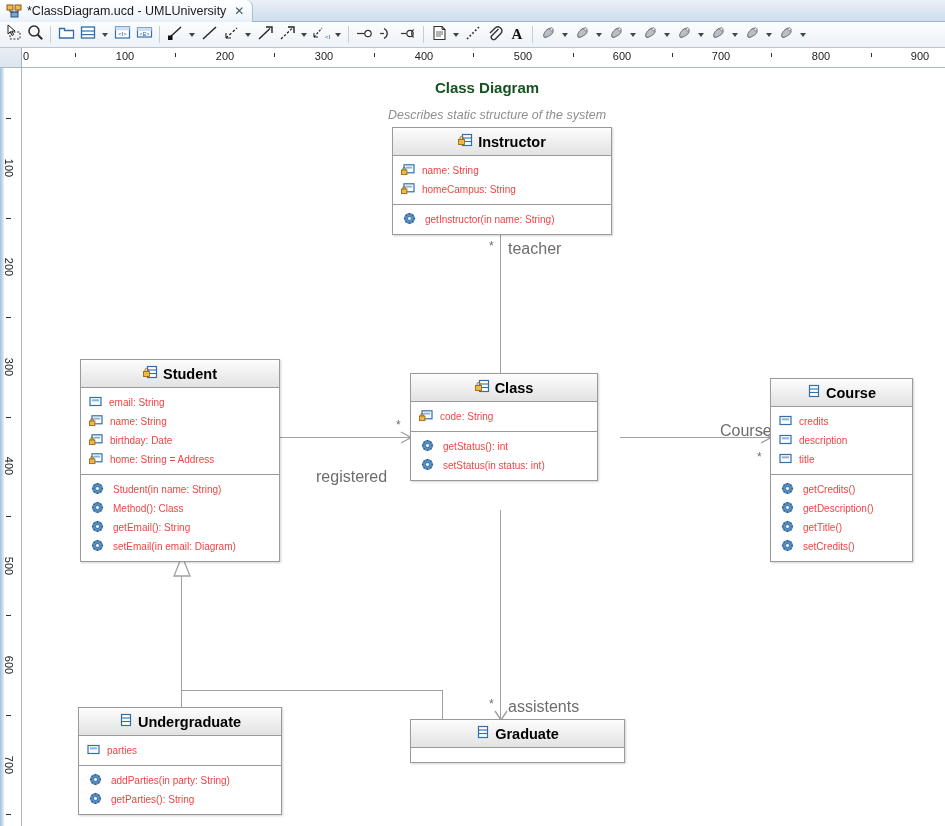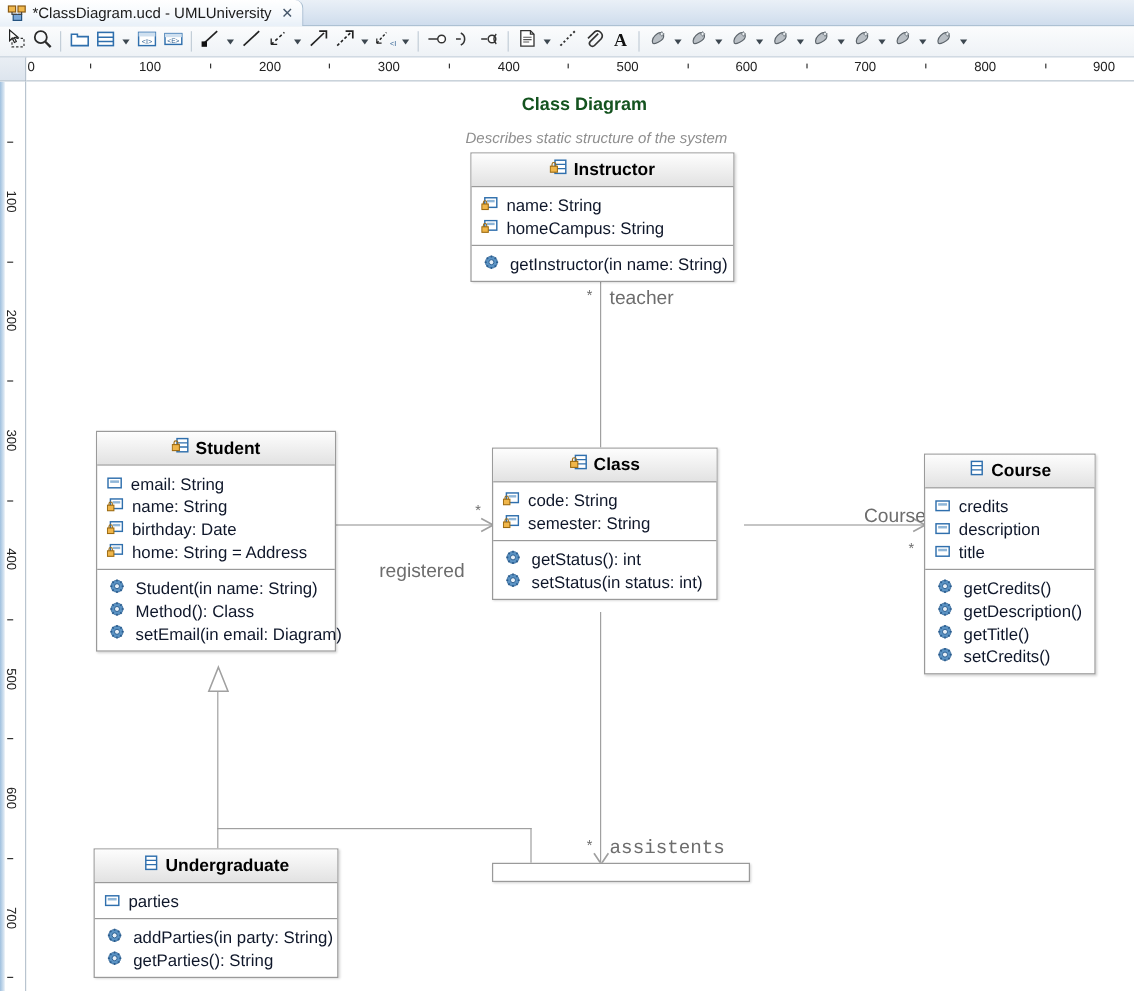--- a/index.html
+++ b/index.html
@@ -141,21 +141,21 @@
   }
   .uml-compartment {
     padding: 5px 0 5px 0;
     border-bottom: 1px solid #9a9a9a;
   }
   .uml-compartment:last-child { border-bottom: none; }
   .uml-compartment.empty { height: 14px; padding: 0; }
   .uml-row {
     display: flex; align-items: center; gap: 7px;
     padding: 0 8px; height: 19px;
-    font-size: 14px; color: #0f172a; white-space: nowrap;
+    font-size: 10px; color: #ef4444; white-space: nowrap;
   }
   .uml-row.op { gap: 9px; padding-left: 10px; }
 
   
   .gi { display:block; flex: 0 0 auto; }
 
   
   .line {
     position: absolute; background: #a0a0a0; z-index: 1;
   }
@@ -479,21 +479,21 @@
     </svg>
     <div class="line v" style="left:159px; top:508px; height:114px;"></div>
     <div class="line h" style="left:159px; top:622px; width:262px;"></div>
     <div class="line v" style="left:159px; top:622px; height:17px;"></div>
     <div class="line v" style="left:420px; top:622px; height:29px;"></div>
 
     <div id="edge-labels">
         <div class="edge-label" style="left: 486px; top: 172px;">teacher</div>
         <div class="edge-label" style="left: 294px; top: 360px; margin-top: 40px;">registered</div>
         <div class="edge-label" style="left: 698px; top: 354px;">Course</div>
-        <div class="edge-label" style="left: 486px; top: 630px; font-family: Liberation Mono, monospace;">assistents</div>
+        <div class="edge-label" style="left: 486px; top: 630px;">assistents</div>
         <div class="mult" style="left: 467px; top: 171px;">*</div>
         <div class="mult" style="left: 374px; top: 350px;">*</div>
         <div class="mult" style="left: 735px; top: 382px;">*</div>
         <div class="mult" style="left: 467px; top: 629px;">*</div>
       </div>
 
     <div id="class-boxes">
         <div class="uml-class" style="left: 370px; top: 59px; width: 220px;">
           <div class="uml-header">
             <span class="gi"><svg width="15" height="14" viewBox="0 0 15 14">
@@ -643,20 +643,39 @@
                <line x1="6.5" y1="10.4" x2="6.5" y2="12.1"></line>
                <line x1="0.9" y1="6.5" x2="2.6" y2="6.5"></line>
                <line x1="10.4" y1="6.5" x2="12.1" y2="6.5"></line>
                <line x1="2.6" y1="2.6" x2="3.8" y2="3.8"></line>
                <line x1="9.2" y1="9.2" x2="10.4" y2="10.4"></line>
                <line x1="2.6" y1="10.4" x2="3.8" y2="9.2"></line>
                <line x1="9.2" y1="3.8" x2="10.4" y2="2.6"></line>
              </g>
              <circle cx="6.5" cy="6.5" r="2.1" fill="#e7f0f8" stroke="#2a5d8f" stroke-width="0.8"></circle>
            </svg></span>
+              <span>getEmail(): String</span>
+            </div>
+            <div class="uml-row op">
+              <span class="gi"><svg width="13" height="13" viewBox="0 0 13 13">
+             <g fill="#5b93c4" stroke="#2a5d8f" stroke-width="0.6">
+               <circle cx="6.5" cy="6.5" r="5"></circle>
+             </g>
+             <g stroke="#2a5d8f" stroke-width="1.3">
+               <line x1="6.5" y1="0.9" x2="6.5" y2="2.6"></line>
+               <line x1="6.5" y1="10.4" x2="6.5" y2="12.1"></line>
+               <line x1="0.9" y1="6.5" x2="2.6" y2="6.5"></line>
+               <line x1="10.4" y1="6.5" x2="12.1" y2="6.5"></line>
+               <line x1="2.6" y1="2.6" x2="3.8" y2="3.8"></line>
+               <line x1="9.2" y1="9.2" x2="10.4" y2="10.4"></line>
+               <line x1="2.6" y1="10.4" x2="3.8" y2="9.2"></line>
+               <line x1="9.2" y1="3.8" x2="10.4" y2="2.6"></line>
+             </g>
+             <circle cx="6.5" cy="6.5" r="2.1" fill="#e7f0f8" stroke="#2a5d8f" stroke-width="0.8"></circle>
+           </svg></span>
               <span>setEmail(in email: Diagram)</span>
             </div>
           </div>
         </div>
         <div class="uml-class" style="left: 388px; top: 305px; width: 188px;">
           <div class="uml-header">
             <span class="gi"><svg width="15" height="14" viewBox="0 0 15 14">
              <rect x="4.5" y="1.5" width="9" height="11" fill="#fff" stroke="#2f6fad" stroke-width="1.2"></rect>
              <line x1="4.5" y1="5" x2="13.5" y2="5" stroke="#2f6fad" stroke-width="1.1"></line>
              <line x1="4.5" y1="8.5" x2="13.5" y2="8.5" stroke="#2f6fad" stroke-width="1.1"></line>
@@ -668,29 +687,20 @@
           <div class="uml-compartment">
             <div class="uml-row">
               <span class="gi"><svg width="14" height="12" viewBox="0 0 14 12">
              <rect x="3" y="0.8" width="10" height="8" fill="#fff" stroke="#2f6fad" stroke-width="1.2"></rect>
              <rect x="4.8" y="2.6" width="6.4" height="2" fill="#8fb6d8"></rect>
              <rect x="0.5" y="6" width="5.4" height="4.6" fill="#f0b64a" stroke="#9c6a10" stroke-width="0.9"></rect>
              <path d="M1.8 6 V4.7 a1.4 1.4 0 0 1 2.8 0 V6" fill="none" stroke="#9c6a10" stroke-width="0.9"></path>
            </svg></span>
               <span>code: String</span>
             </div>
-            <div class="uml-row">
-              <span class="gi"><svg width="14" height="12" viewBox="0 0 14 12">
-             <rect x="3" y="0.8" width="10" height="8" fill="#fff" stroke="#2f6fad" stroke-width="1.2"></rect>
-             <rect x="4.8" y="2.6" width="6.4" height="2" fill="#8fb6d8"></rect>
-             <rect x="0.5" y="6" width="5.4" height="4.6" fill="#f0b64a" stroke="#9c6a10" stroke-width="0.9"></rect>
-             <path d="M1.8 6 V4.7 a1.4 1.4 0 0 1 2.8 0 V6" fill="none" stroke="#9c6a10" stroke-width="0.9"></path>
-           </svg></span>
-              <span>semester: String</span>
-            </div>
           </div>
           <div class="uml-compartment">
             <div class="uml-row op">
               <span class="gi"><svg width="13" height="13" viewBox="0 0 13 13">
              <g fill="#5b93c4" stroke="#2a5d8f" stroke-width="0.6">
                <circle cx="6.5" cy="6.5" r="5"></circle>
              </g>
              <g stroke="#2a5d8f" stroke-width="1.3">
                <line x1="6.5" y1="0.9" x2="6.5" y2="2.6"></line>
                <line x1="6.5" y1="10.4" x2="6.5" y2="12.1"></line>
@@ -890,17 +900,25 @@
                <line x1="2.6" y1="10.4" x2="3.8" y2="9.2"></line>
                <line x1="9.2" y1="3.8" x2="10.4" y2="2.6"></line>
              </g>
              <circle cx="6.5" cy="6.5" r="2.1" fill="#e7f0f8" stroke="#2a5d8f" stroke-width="0.8"></circle>
            </svg></span>
               <span>getParties(): String</span>
             </div>
           </div>
         </div>
         <div class="uml-class" style="left: 388px; top: 651px; width: 215px;">
+          <div class="uml-header">
+            <span class="gi"><svg width="14" height="14" viewBox="0 0 14 14">
+             <rect x="2.5" y="1.5" width="9" height="11" fill="#fff" stroke="#2f6fad" stroke-width="1.2"></rect>
+             <line x1="2.5" y1="5" x2="11.5" y2="5" stroke="#2f6fad" stroke-width="1.1"></line>
+             <line x1="2.5" y1="8.5" x2="11.5" y2="8.5" stroke="#2f6fad" stroke-width="1.1"></line>
+           </svg></span>
+            <span class="uml-name">Graduate</span>
+          </div>
           <div class="uml-compartment empty"></div>
         </div>
       </div>
   </div>
 </div>
 
 </body></html>

